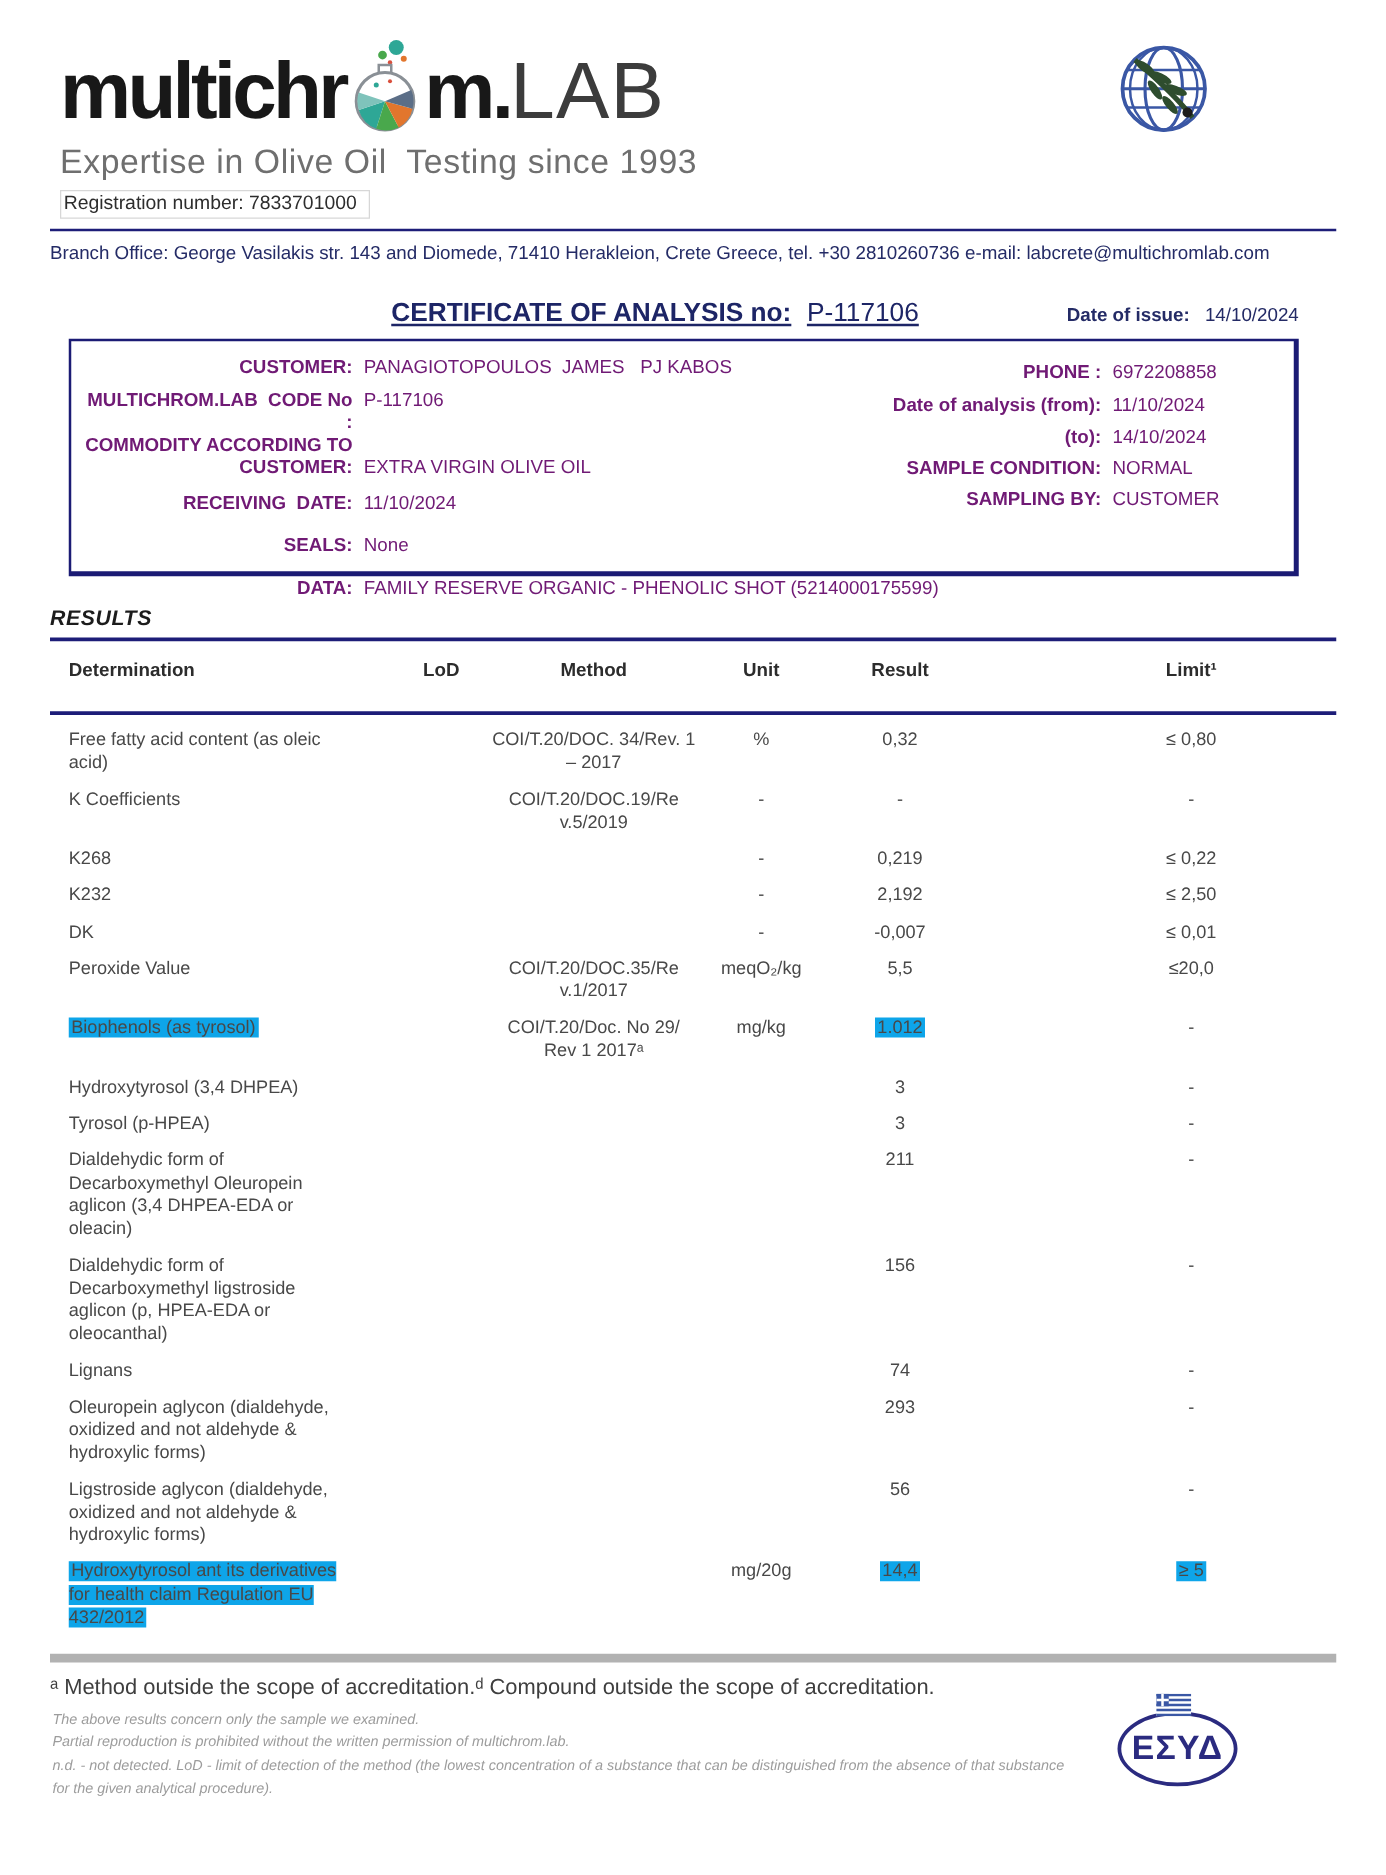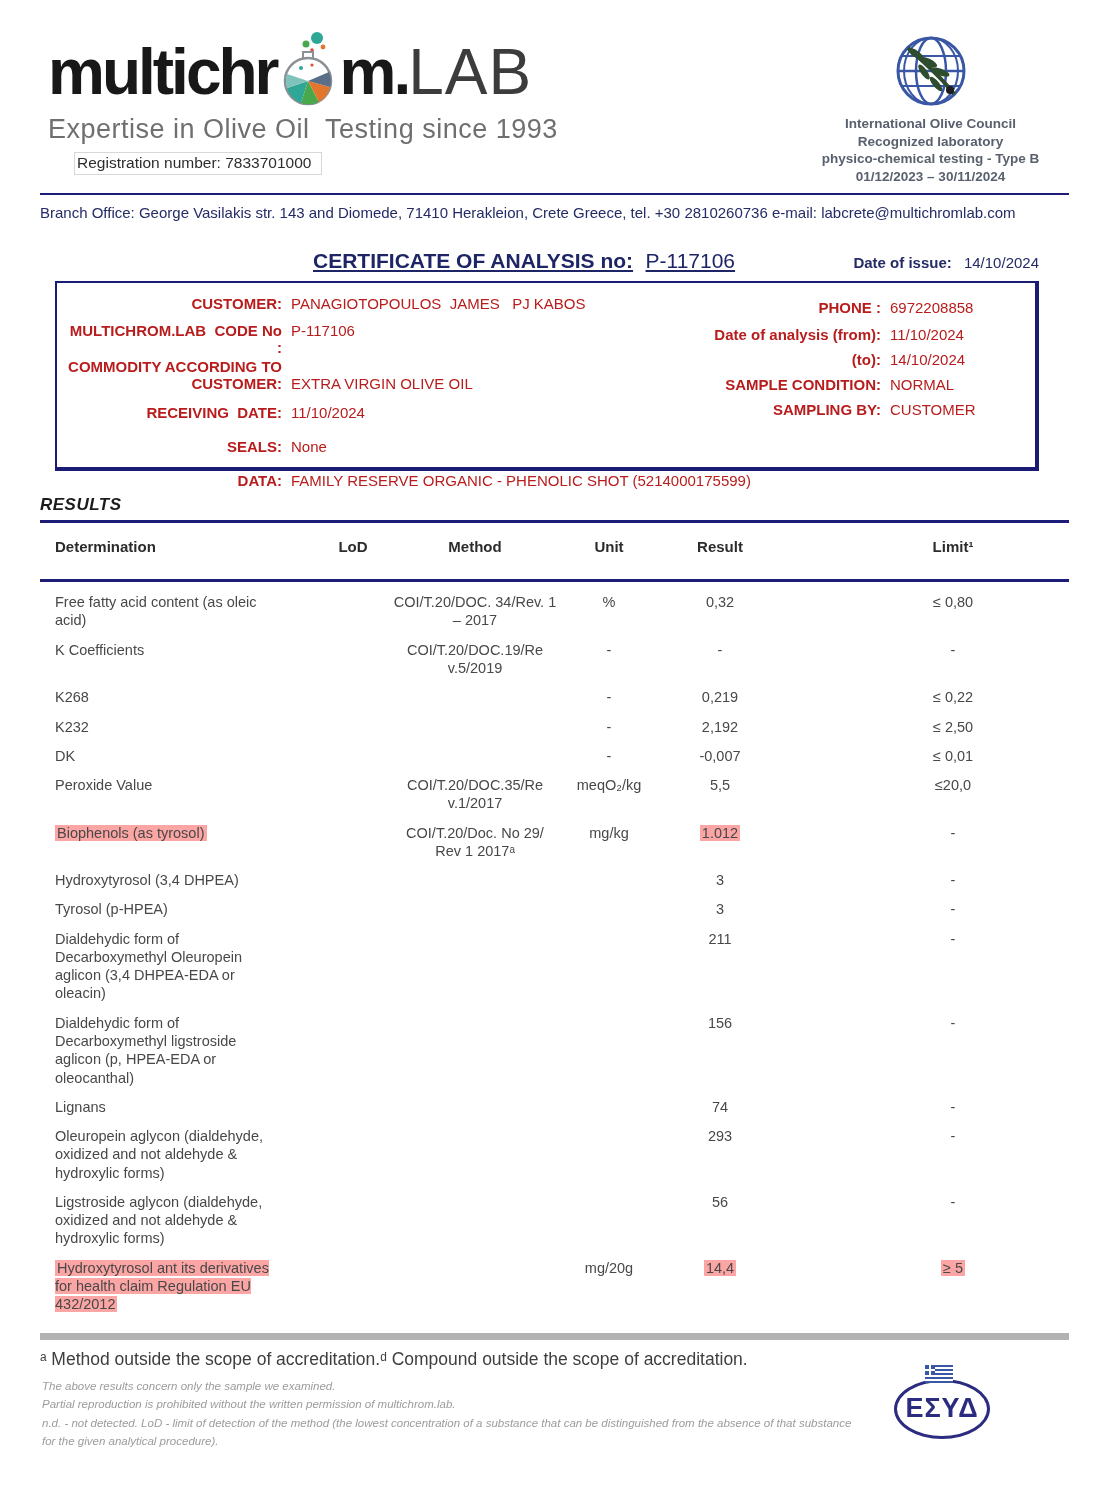--- a/index.html
+++ b/index.html
@@ -11,42 +11,42 @@
   .pre { white-space:pre-wrap; }
 
   
   .header-row { display:flex; justify-content:space-between; padding:30px 46px 0 48px; }
   .logo-block { }
   .logo-line { display:flex; align-items:center; }
   .logo-strong { font-size:64px; font-weight:800; letter-spacing:-3px; color:#181818; }
   .logo-light  { font-size:64px; font-weight:200; letter-spacing:1px; color:#3c3c3c; }
   .flask { width:58px; height:78px; margin:0 2px 6px 3px; }
   .tagline { font-size:27px; color:#6f6f6f; margin-top:0px; letter-spacing:0.5px; }
-  .registration { font-size:15.5px; color:#2d2d2d; margin-top:7px; border:1px solid #d7d7d7; display:inline-block; padding:1px 10px 2px 2px;margin-left:26px; }
+  .registration { font-size:15.5px; color:#2d2d2d; margin-top:7px; border:1px solid #d7d7d7; display:inline-block; padding:1px 10px 2px 2px; }
   .ioc-block { width:265px; text-align:center; padding-top:4px; flex:none; }
   .ioc-globe { width:74px; height:74px; }
   .ioc-text { font-size:13.5px; font-weight:bold; color:#59606e; line-height:1.3; margin-top:3px; }
 
   .navy-rule { height:2px; background:#1d1d78; margin:8px 40px 7px 40px; }
   .offices { margin:0 40px; font-size:15px; color:#242b66; line-height:1.5; }
 
   
   .cert-row { display:flex; align-items:baseline; margin:24px 70px 8px 55px; }
   .cert-title-wrap { margin-left:258px; white-space:nowrap; }
   .cert-title { font-size:21px; font-weight:bold; color:#1d2566; text-decoration:underline; }
   .cert-number { font-size:21px; color:#1d2566; text-decoration:underline; margin-left:8px; font-weight:normal; }
   .cert-date-wrap { margin-left:auto; font-size:15px; color:#242b66; white-space:nowrap; }
   .cert-date-label { font-weight:bold; }
   .cert-date-value { margin-left:8px; }
 
   
   .info-box {
     margin:2px 70px 0 55px; height:190px; position:relative;
     border:2px solid #1b1b74; border-right-width:4px; border-bottom-width:4px;
-    color:#b91c1c; font-size:15px;text-decoration:underline;
+    color:#701a75; font-size:15px;text-decoration:underline;
   }
   .info-left  { position:absolute; left:6px;  top:12px; width:700px; }
   .info-right { position:absolute; right:12px; top:16px; width:345px; }
   .info-row { display:flex; align-items:baseline; }
   .info-label   { width:228px; flex:none; text-align:right; font-weight:bold; padding-right:9px; white-space:pre-wrap; }
   .info-label.left-align { text-align:right; padding-left:2px; }
   .info-value { white-space:pre-wrap; }
   .info-right .info-label { width:212px; }
   .mb10{margin-bottom:10px}.mb8{margin-bottom:8px}.mb2{margin-bottom:2px}
   .mb12{margin-bottom:12px}.mb16{margin-bottom:17px}
@@ -60,21 +60,21 @@
     grid-template-columns:262px 72px 172px 96px 126px 1fr 172px;
     align-items:start;
   }
   .thead { font-size:15px; font-weight:bold; color:#2c2c2c; padding:15px 0 24px 0; }
   .thead > div { text-align:center; }
   .thead .c-name { text-align:left; }
   .trow { font-size:14.5px; color:#484848; line-height:1.26; padding:5.5px 0; }
   .c-name { text-align:left; padding-right:34px; }
   .c-lod, .c-method, .c-unit, .c-result, .c-limit { text-align:center; }
   .c-method { padding:0 4px; }
-  .hl { background:#fca5a5; padding:0 2px; }
+  .hl { background:#0ea5e9; padding:0 2px; }
   .rows-wrap { padding-top:6px; }
 
   
   .footer { position:relative; margin-top:14px; }
   .gray-bar { height:7px; background:#b2b2b2; margin:0 40px 9px 40px; }
   .accr-note { margin:0 40px; font-size:17.5px; color:#3e3e3e; }
   .small-notes { margin:7px 40px 0 42px; width:810px; font-size:11.5px; font-style:italic; color:#9c9c9c; line-height:1.6; }
   .esyd-block { position:absolute; right:92px; top:32px; width:150px; text-align:center; }
   .esyd-flag { width:28px; height:18px; margin-left:58px; display:block; }
   .esyd-oval {
@@ -125,26 +125,20 @@
         <line x1="7" y1="52" x2="67" y2="52" stroke="#3a57a5" stroke-width="2"></line>
         <path d="M14,14 C30,28 48,44 60,60" fill="none" stroke="#2e4d2e" stroke-width="4"></path>
         <ellipse cx="22" cy="20" rx="9" ry="3.5" fill="#2e4d2e" transform="rotate(35 22 20)"></ellipse>
         <ellipse cx="34" cy="28" rx="10" ry="3.5" fill="#2e4d2e" transform="rotate(25 34 28)"></ellipse>
         <ellipse cx="30" cy="38" rx="9" ry="3.2" fill="#2e4d2e" transform="rotate(55 30 38)"></ellipse>
         <ellipse cx="46" cy="38" rx="10" ry="3.5" fill="#2e4d2e" transform="rotate(20 46 38)"></ellipse>
         <ellipse cx="42" cy="50" rx="9" ry="3.2" fill="#2e4d2e" transform="rotate(50 42 50)"></ellipse>
         <circle cx="56" cy="56" r="4" fill="#1c1c1c"></circle>
       </svg>
     </span>
-    <div class="ioc-text">
-      <div>International Olive Council</div>
-      <div>Recognized laboratory</div>
-      <div>physico-chemical testing - Type B</div>
-      <div>01/12/2023 – 30/11/2024</div>
-    </div>
   </div>
 </div>
 
 <div class="navy-rule"></div>
 
 <div class="offices">
   <div>Branch Office: George Vasilakis str. 143 and Diomede,  71410  Herakleion, Crete  Greece,  tel. +30  2810260736  e-mail: labcrete@multichromlab.com</div>
 </div>
 
 <div class="cert-row">

